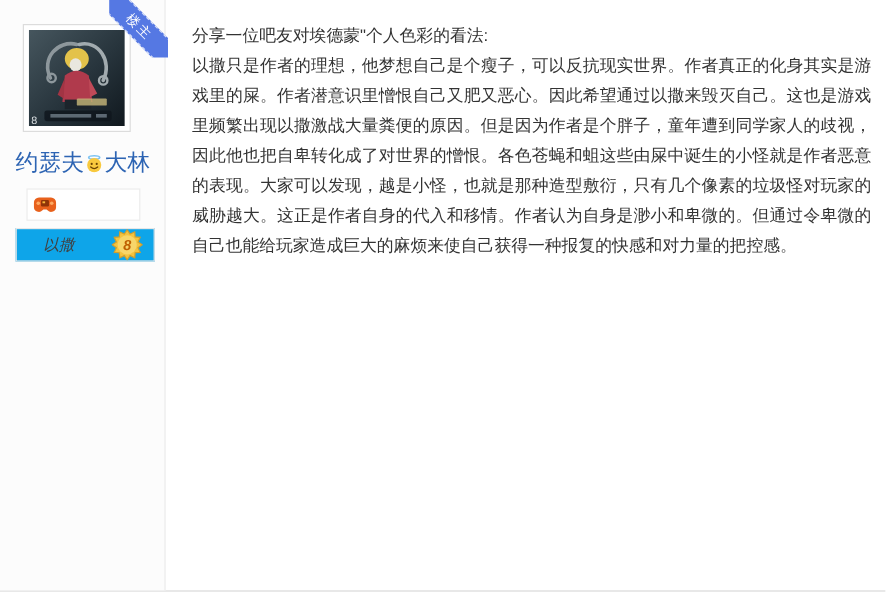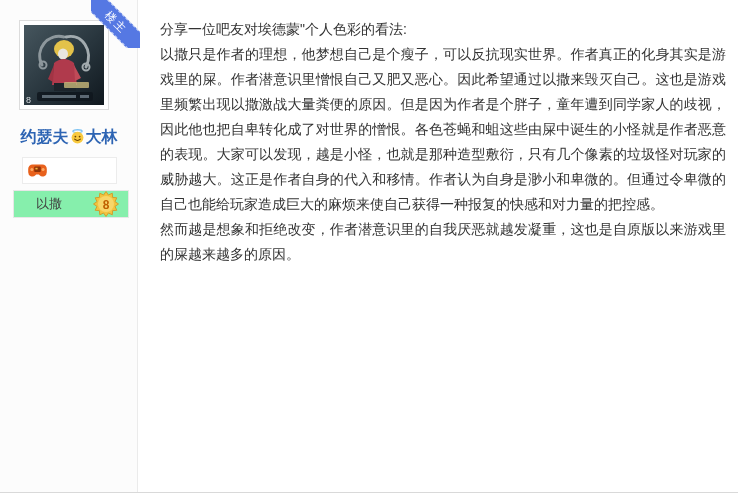--- a/index.html
+++ b/index.html
@@ -56,49 +56,49 @@
     cursor: pointer;
   }
   .avatar-box svg { display: block; }
 
   .username {
     position: absolute;
     left: 0; top: 128px;
     width: 138px;
     text-align: center;
     color: #2d64b3;
-    font-size: 16px;
+    font-size: 19px;
     line-height: 18px;
     text-decoration: none;
     cursor: pointer;
     white-space: nowrap;
-    font-weight: bold;
   }
   .username .halo { vertical-align: -2px; margin: 0 1px; }
 
   .medal-box {
     position: absolute;
     left: 22px; top: 157px;
     width: 95px; height: 27px;
     background: #fff;
     border: 1px solid #ececec;
     display: flex; align-items: center;
     padding-left: 5px;
     cursor: pointer;
   }
 
   .forum-badge {
     position: absolute;
     left: 13px; top: 190px;
     width: 116px; height: 28px;
-    background: #86efac;
+    background: #0ea5e9;
     border: 1px solid #e7e7e7;
     display: flex; align-items: center;
     padding: 0 9px 0 22px;
     cursor: pointer;
+    font-style: italic;
   }
   .forum-badge .forum-name {
     font-size: 13px;
     color: #404040;
     flex: 1;
   }
   .forum-badge svg { flex: 0 0 auto; }
 
   
   .content {
@@ -184,16 +184,15 @@
         <circle cx="13" cy="13" r="8" fill="#f7d66a"></circle>
         <text x="13" y="17.5" text-anchor="middle" font-size="12" font-weight="bold" fill="#bf6000">8</text>
       </svg>
     </div>
 
   </aside>
 
   <main class="content">
     <p>分享一位吧友对埃德蒙"个人色彩的看法:</p>
     <p>以撒只是作者的理想，他梦想自己是个瘦子，可以反抗现实世界。作者真正的化身其实是游戏里的屎。作者潜意识里憎恨自己又肥又恶心。因此希望通过以撒来毁灭自己。这也是游戏里频繁出现以撒激战大量粪便的原因。但是因为作者是个胖子，童年遭到同学家人的歧视，因此他也把自卑转化成了对世界的憎恨。各色苍蝇和蛆这些由屎中诞生的小怪就是作者恶意的表现。大家可以发现，越是小怪，也就是那种造型敷衍，只有几个像素的垃圾怪对玩家的威胁越大。这正是作者自身的代入和移情。作者认为自身是渺小和卑微的。但通过令卑微的自己也能给玩家造成巨大的麻烦来使自己获得一种报复的快感和对力量的把控感。</p>
-    <p>然而越是想象和拒绝改变，作者潜意识里的自我厌恶就越发凝重，这也是自原版以来游戏里的屎越来越多的原因。</p>
   </main>
 
 </div>
 
 </body></html>

